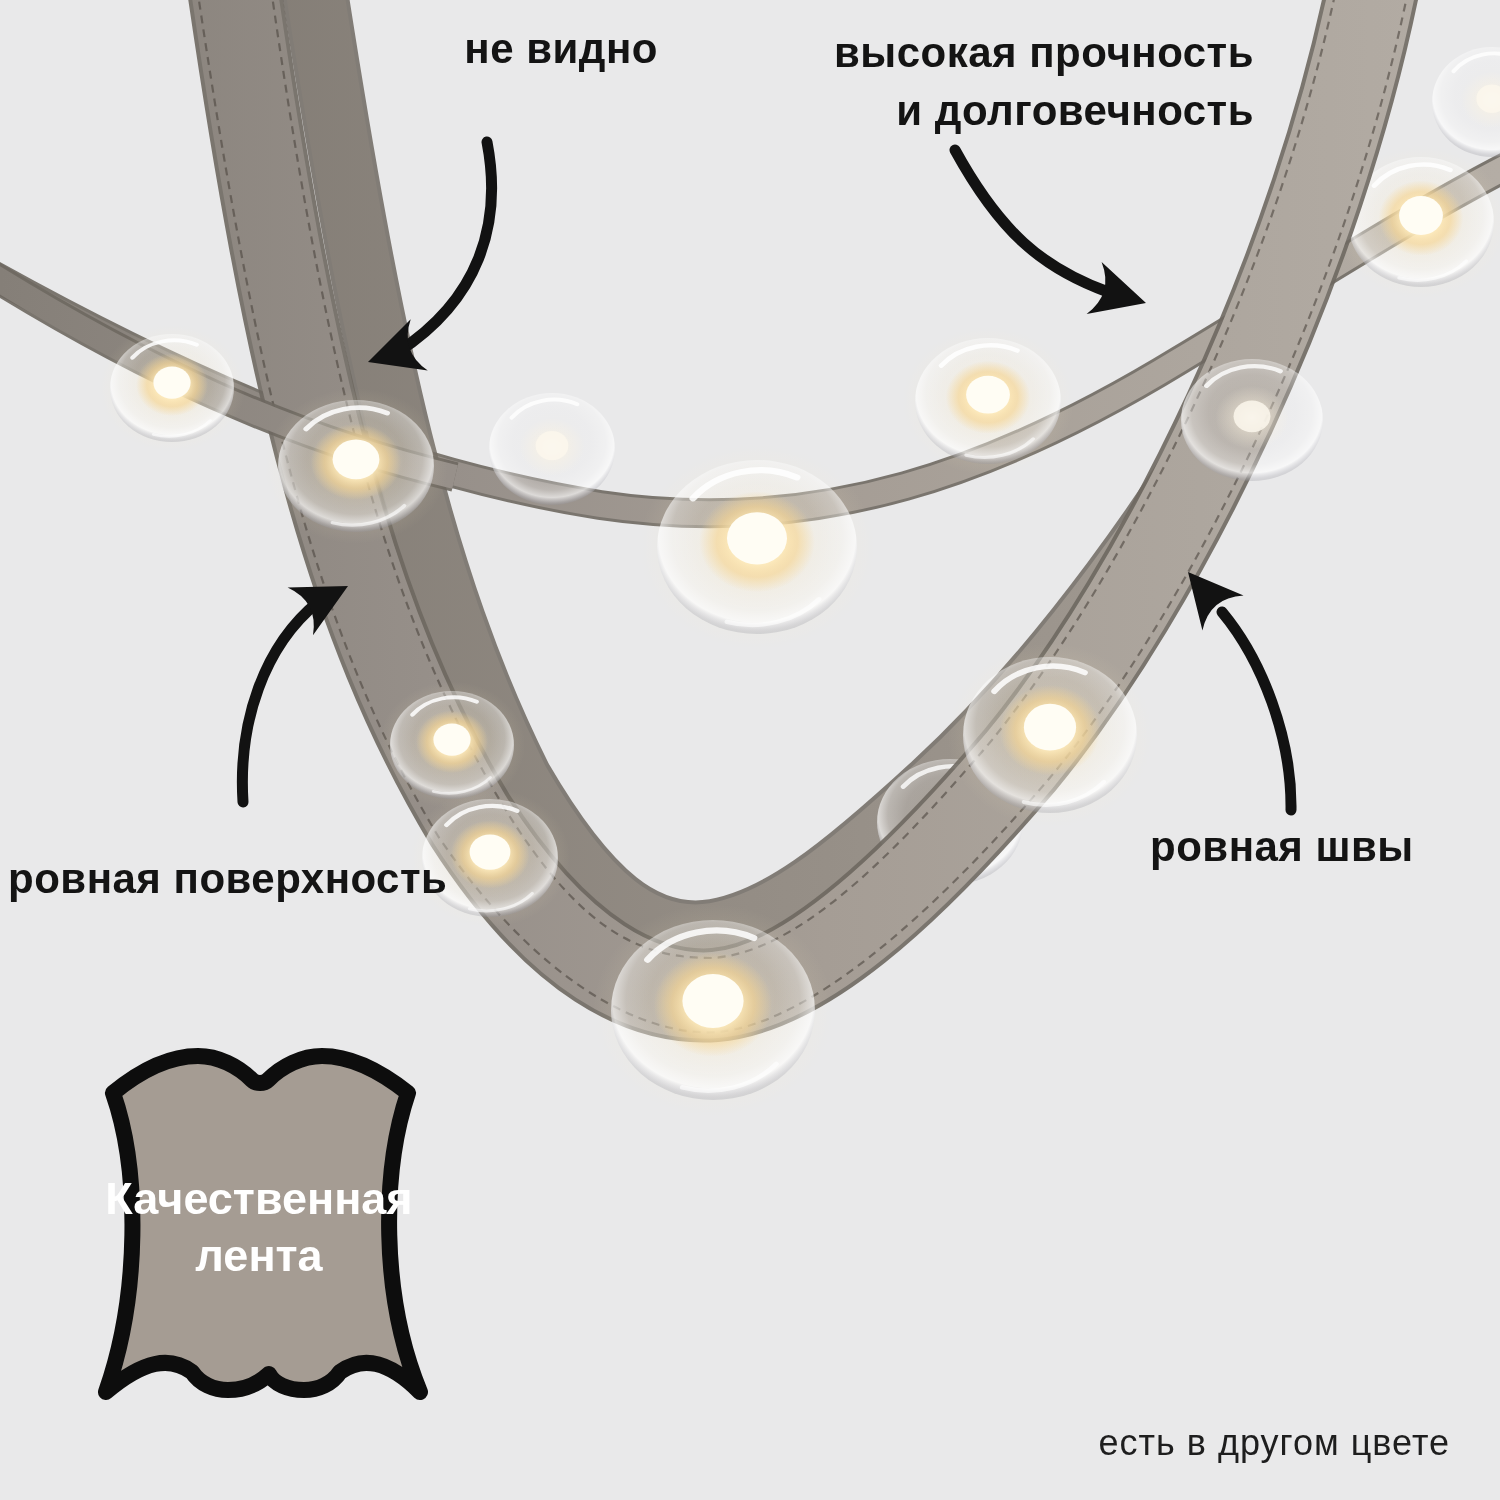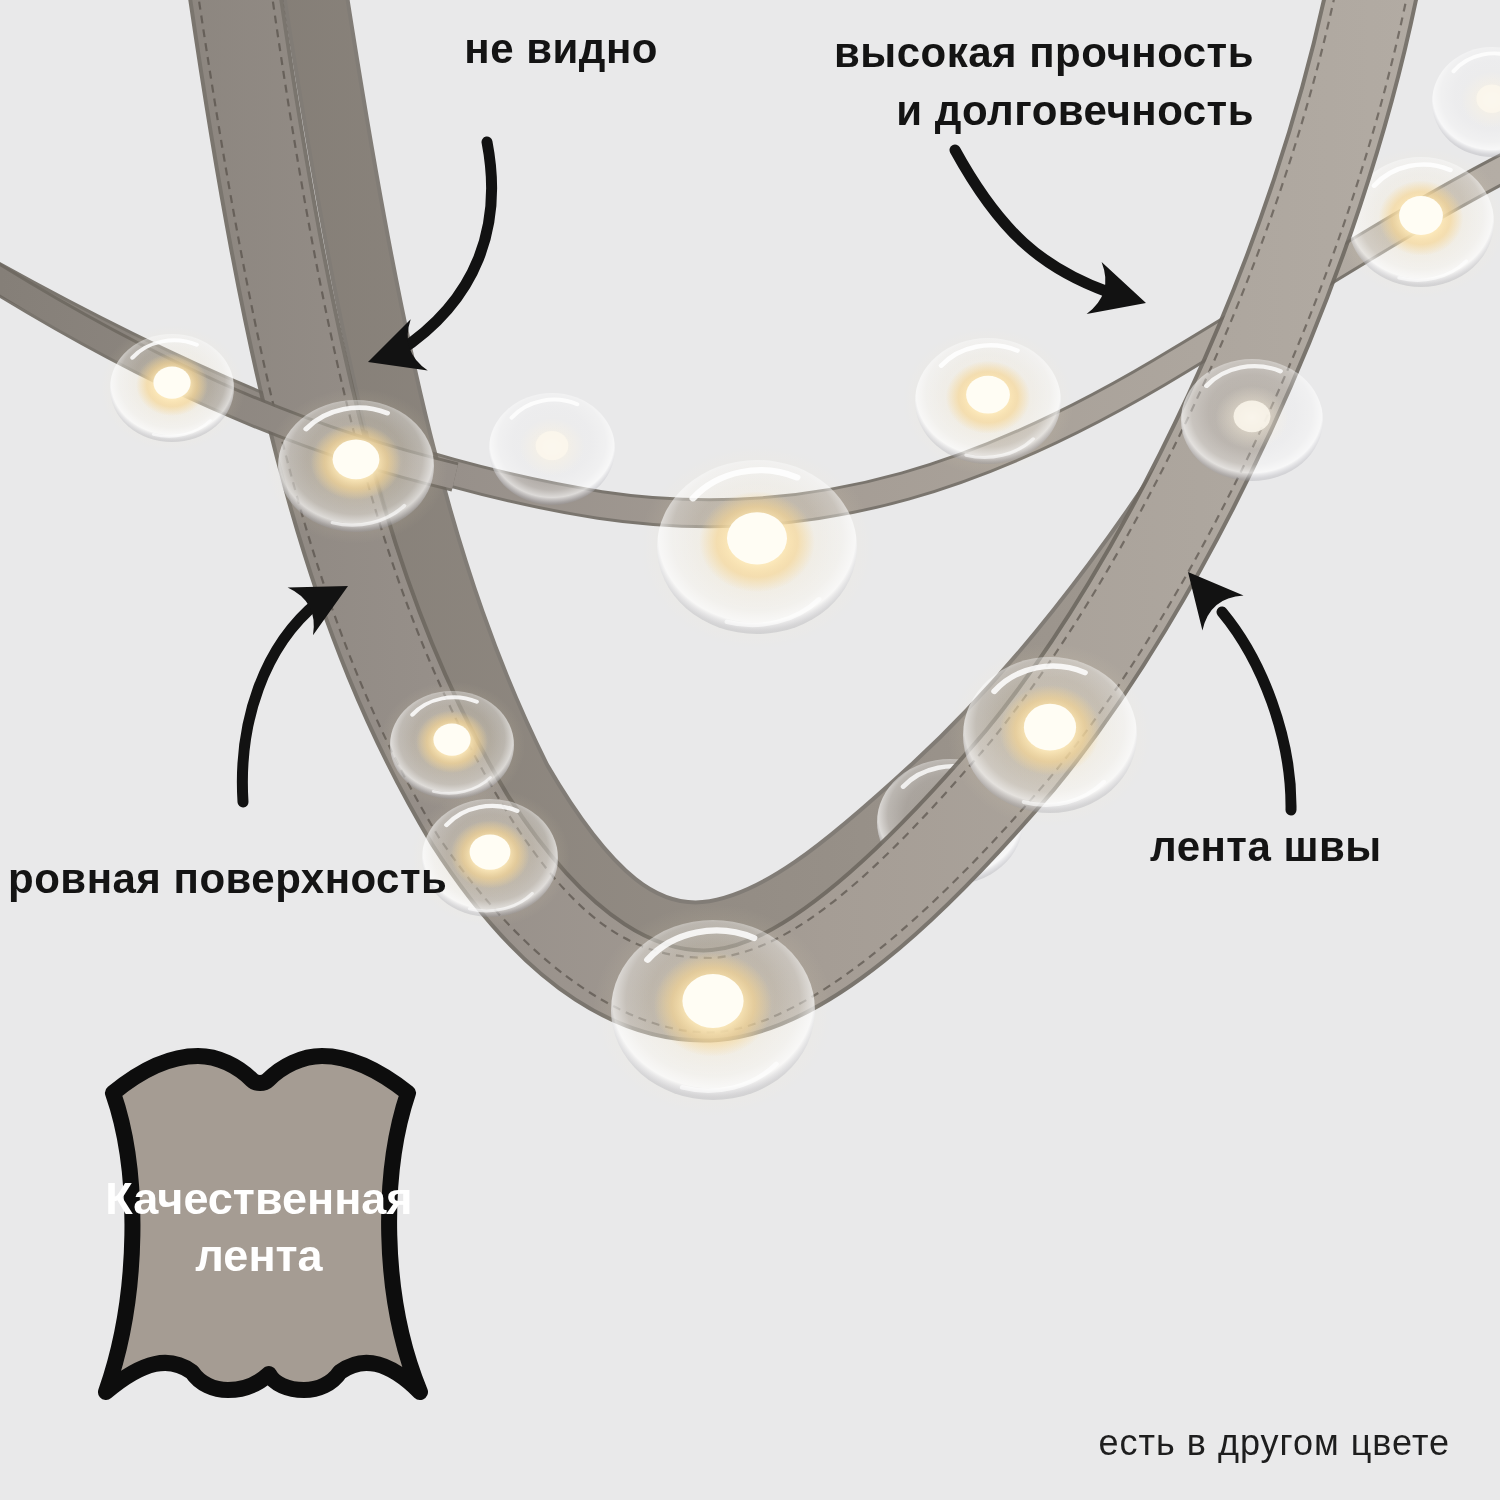--- a/index.html
+++ b/index.html
@@ -152,21 +152,21 @@
     <span class="ln">не видно</span>
   </div>
 
   <div class="label lbl-durability">
     <span class="ln">высокая прочность</span>
     <span class="ln">и долговечность</span>
   </div>
 
   <div class="label lbl-surface">ровная поверхность</div>
 
-  <div class="label lbl-seams">лента швы</div>
+  <div class="label lbl-seams">ровная швы</div>
 
   <div class="badge-text">
     <span class="ln">Качественная</span>
     <span class="ln">лента</span>
   </div>
 
   <div class="footer-note">есть в другом цвете</div>
 </div>
 
 </body></html>

